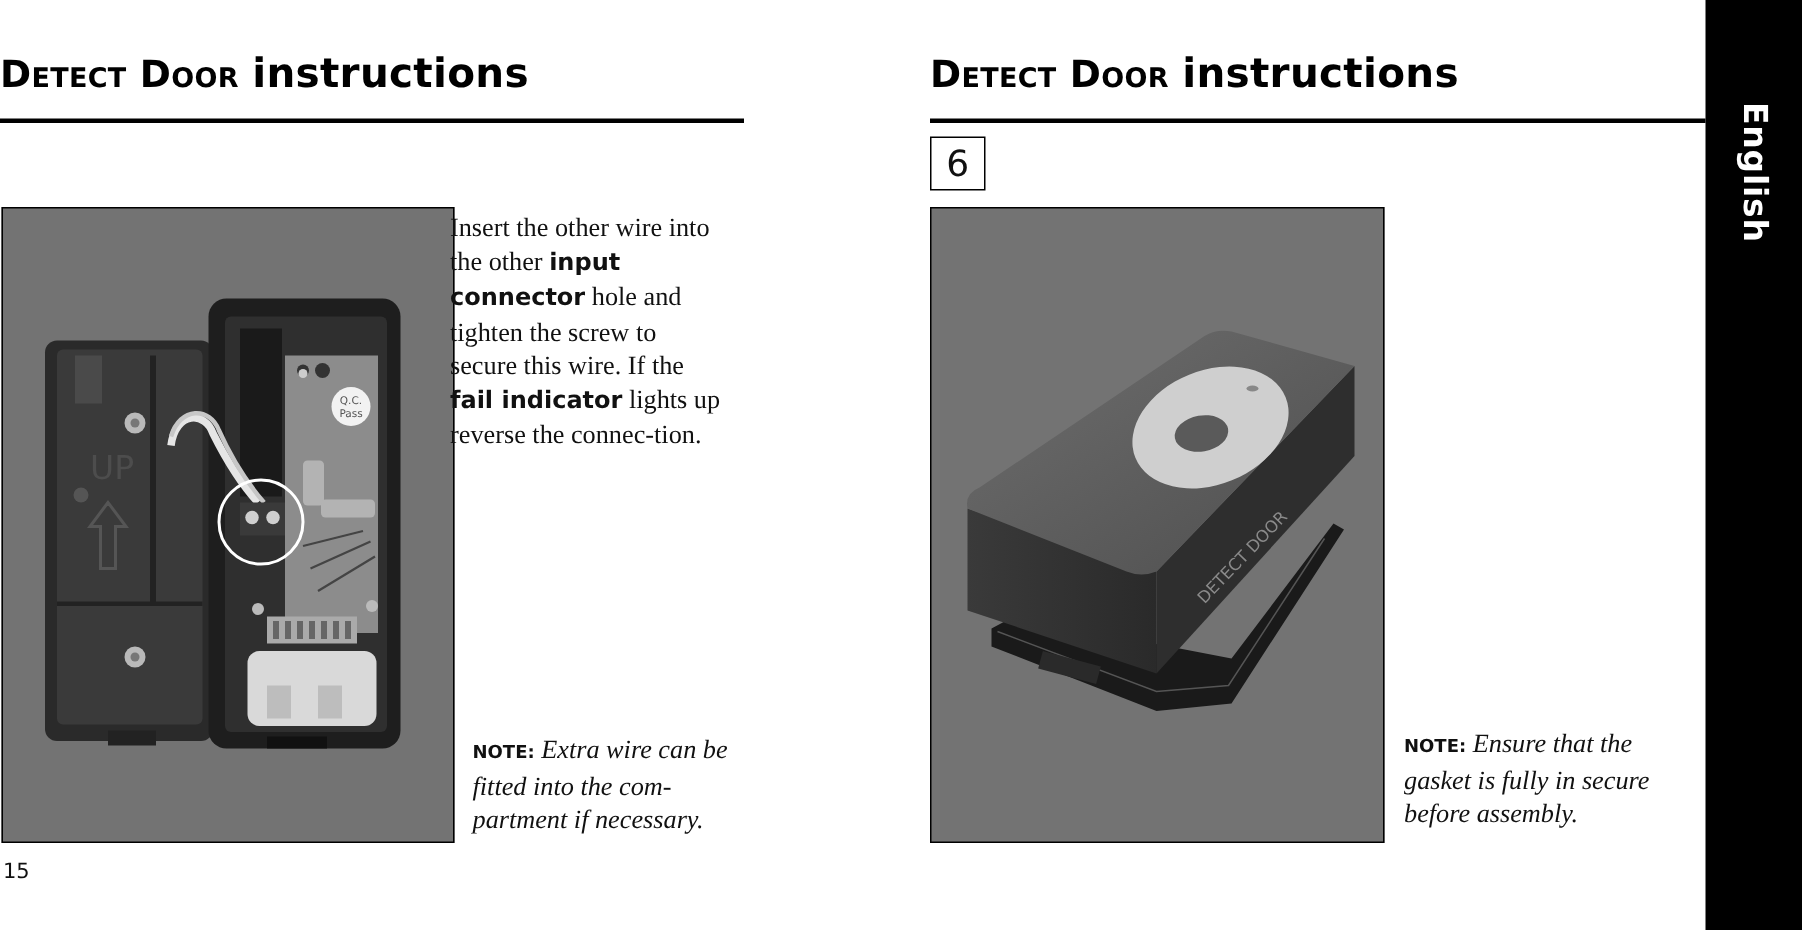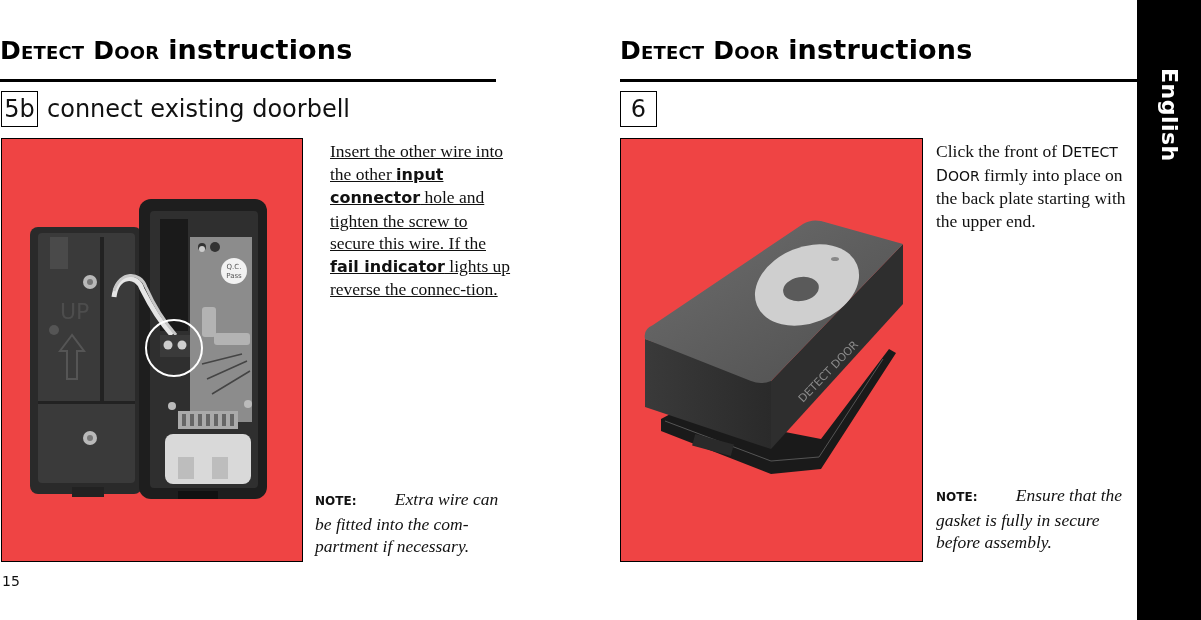--- a/index.html
+++ b/index.html
@@ -8,48 +8,44 @@
   .page-left { left:0; width:560px; }
   .page-right { left:620px; width:581px; }
   .title { position:absolute; top:34px; left:0; font-family:"DejaVu Sans", sans-serif; font-weight:bold; font-size:25px; letter-spacing:0.2px; white-space:nowrap; color:#000; }
   .title .sc-big { font-size:25px; }
   .title .sc-small { font-size:18px; }
   .title .inst { font-size:27px; }
   .rule { position:absolute; top:79px; height:3px; background:#000; }
   .step { position:absolute; top:91px; height:36px; display:flex; align-items:center; }
   .step-num { box-sizing:border-box; height:36px; border:1px solid #000; font-family:"DejaVu Sans", sans-serif; font-size:24px; display:flex; align-items:center; justify-content:center; color:#111; }
   .step-label { margin-left:9px; font-family:"DejaVu Sans", sans-serif; font-size:24px; color:#111; white-space:nowrap; }
-  .frame { position:absolute; top:138px; height:424px; box-sizing:border-box; border:1.5px solid #000; background:#ef4444; overflow:hidden; }
+  .frame { position:absolute; top:138px; height:424px; box-sizing:border-box; border:1.5px solid #000; background:#737373; overflow:hidden; }
   .frame svg { position:absolute; left:0; top:0; }
   .body-text { position:absolute; font-size:17.5px; line-height:22.5px; color:#111; }
   .body-text .kw { font-family:"DejaVu Sans", sans-serif; font-weight:bold; font-size:16px; }
   .body-text .sc { font-family:"DejaVu Sans", sans-serif; font-size:14px; }
   .body-text .scb { font-family:"DejaVu Sans", sans-serif; font-size:15.5px; }
   .note { position:absolute; font-size:17.5px; line-height:22.5px; color:#111; }
   .note .note-label { font-family:"DejaVu Sans", sans-serif; font-weight:bold; font-size:12px; font-style:normal; }
-  .note .note-text { font-style:italic;margin-left:34px; }
+  .note .note-text { font-style:italic; }
   .page-number { position:absolute; top:573px; font-family:"DejaVu Sans", sans-serif; font-size:14px; color:#111; }
   .lang-tab { position:absolute; left:1137px; top:0; width:64px; height:620px; background:#000; }
   .lang-tab-label { position:absolute; left:50%; top:68px; transform:translateX(-50%); writing-mode:vertical-rl; font-family:"DejaVu Sans", sans-serif; font-weight:bold; font-size:22px; color:#fff; letter-spacing:0.5px; }
 </style>
 </head>
 <body>
 
 <div class="page page-left">
   <div class="title">
     <span class="sc-big">D</span><span class="sc-small">ETECT</span>
     <span class="sc-big">D</span><span class="sc-small">OOR</span>
     <span class="inst">instructions</span>
   </div>
   <div class="rule" style="left:0;width:496px;"></div>
 
-  <div class="step" style="left:1px;">
-    <div class="step-num" style="width:37px;">5b</div>
-    <div class="step-label">connect existing doorbell</div>
-  </div>
 
   <div class="frame" style="left:1px;width:302px;">
     <svg width="302" height="424" viewBox="0 0 302 424">
 
       <rect x="28" y="88" width="112" height="267" rx="8" fill="#2a2a2a"></rect>
       <rect x="36" y="94" width="97" height="250" rx="4" fill="#3a3a3a"></rect>
       <rect x="48" y="98" width="18" height="32" fill="#4a4a4a"></rect>
       <rect x="98" y="98" width="4" height="165" fill="#222"></rect>
       <rect x="36" y="262" width="97" height="3" fill="#222"></rect>
       <circle cx="88" cy="143" r="7" fill="#b9b9b9"></circle>
@@ -97,21 +93,21 @@
       <path d="M112 152 C 118 132, 138 132, 144 148 C 152 166, 162 182, 174 196" stroke="#c7c7c7" stroke-width="3" fill="none"></path>
 
       <rect x="158" y="196" width="30" height="22" fill="#3a3a3a"></rect>
       <circle cx="166" cy="206" r="4.5" fill="#cfcfcf"></circle>
         <circle cx="180" cy="206" r="4.5" fill="#cfcfcf"></circle>
       <circle cx="172" cy="209" r="28" fill="none" stroke="#ffffff" stroke-width="2"></circle>
       <rect x="176" y="352" width="40" height="8" fill="#111"></rect>
     </svg>
   </div>
 
-  <div class="body-text" style="left:330px;top:140px;width:185px;text-decoration:underline;">
+  <div class="body-text" style="left:300px;top:140px;width:185px;">
     <span>Insert the other wire into the other </span><span class="kw">input connector</span><span> hole and tighten the screw to secure this wire. If the </span><span class="kw">fail indicator</span><span> lights up reverse the connec-tion.</span>
   </div>
 
   <div class="note" style="left:315px;top:488px;width:185px;">
     <span class="note-label">NOTE:</span>
     <span class="note-text">Extra wire can be fitted into the com-partment if necessary.</span>
   </div>
 
   <div class="page-number" style="left:2px;">15</div>
 </div>
@@ -152,24 +148,20 @@
       <path d="M24 200 Q22 190 32 186 L182 85 Q190 80 200 82 L282 105 L150 242 Q140 246 130 242 Z" fill="url(#topg)"></path>
 
       <ellipse cx="186" cy="146" rx="54" ry="38" fill="#cfcfcf" transform="rotate(-22 186 146)"></ellipse>
       <ellipse cx="180" cy="150" rx="18" ry="12" fill="#5a5a5a" transform="rotate(-10 180 150)"></ellipse>
       <ellipse cx="214" cy="120" rx="4" ry="2" fill="#888"></ellipse>
 
       <text x="0" y="0" font-family="DejaVu Sans, sans-serif" font-size="11" fill="#8a8a8a" transform="translate(182 264) rotate(-46)">DETECT DOOR</text>
     </svg>
   </div>
 
-  <div class="body-text" style="left:316px;top:140px;width:190px;">
-    <span>Click the front of </span><span class="scb">D</span><span class="sc">ETECT</span>
-    <span class="scb">D</span><span class="sc">OOR</span><span> firmly into place on the back plate starting with the upper end.</span>
-  </div>
 
   <div class="note" style="left:316px;top:484px;width:190px;">
     <span class="note-label">NOTE:</span>
     <span class="note-text">Ensure that the gasket is fully in secure before assembly.</span>
   </div>
 
   <div class="page-number" style="left:492px;margin-left:32px;">16</div>
 </div>
 
 <div class="lang-tab">

